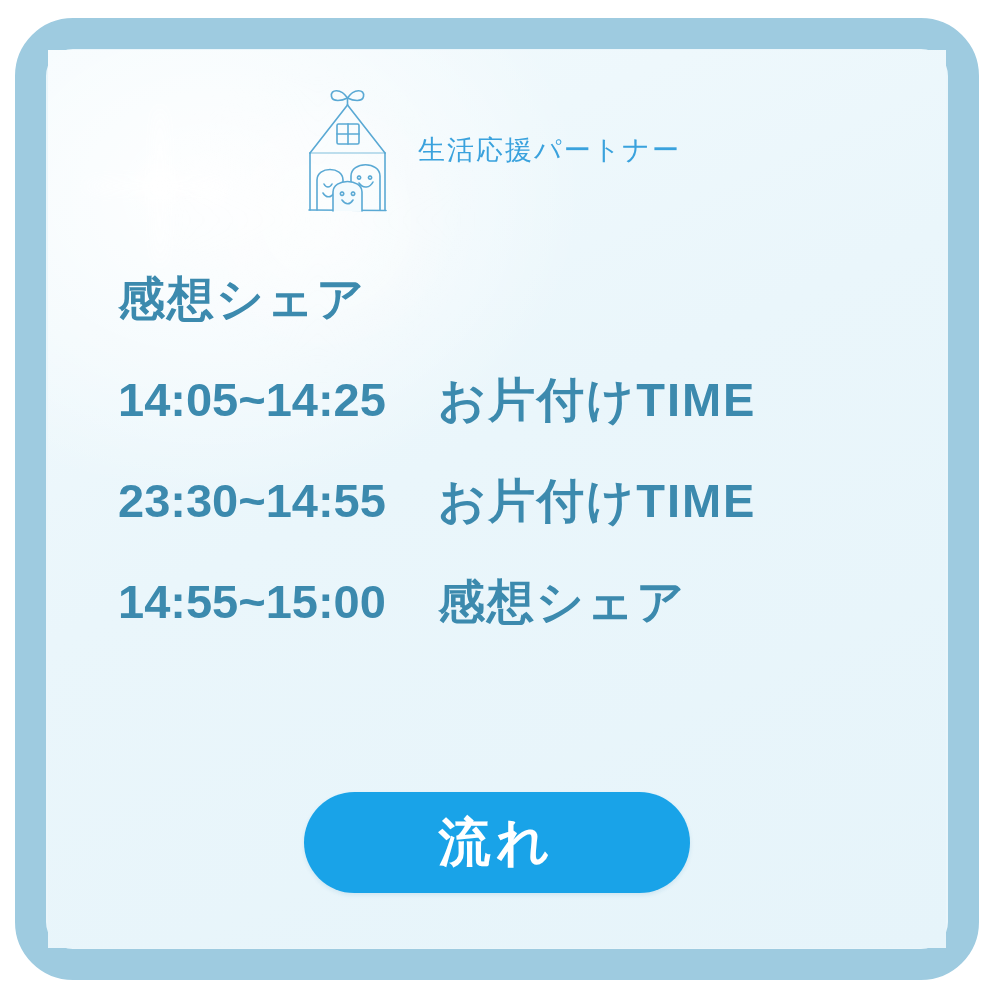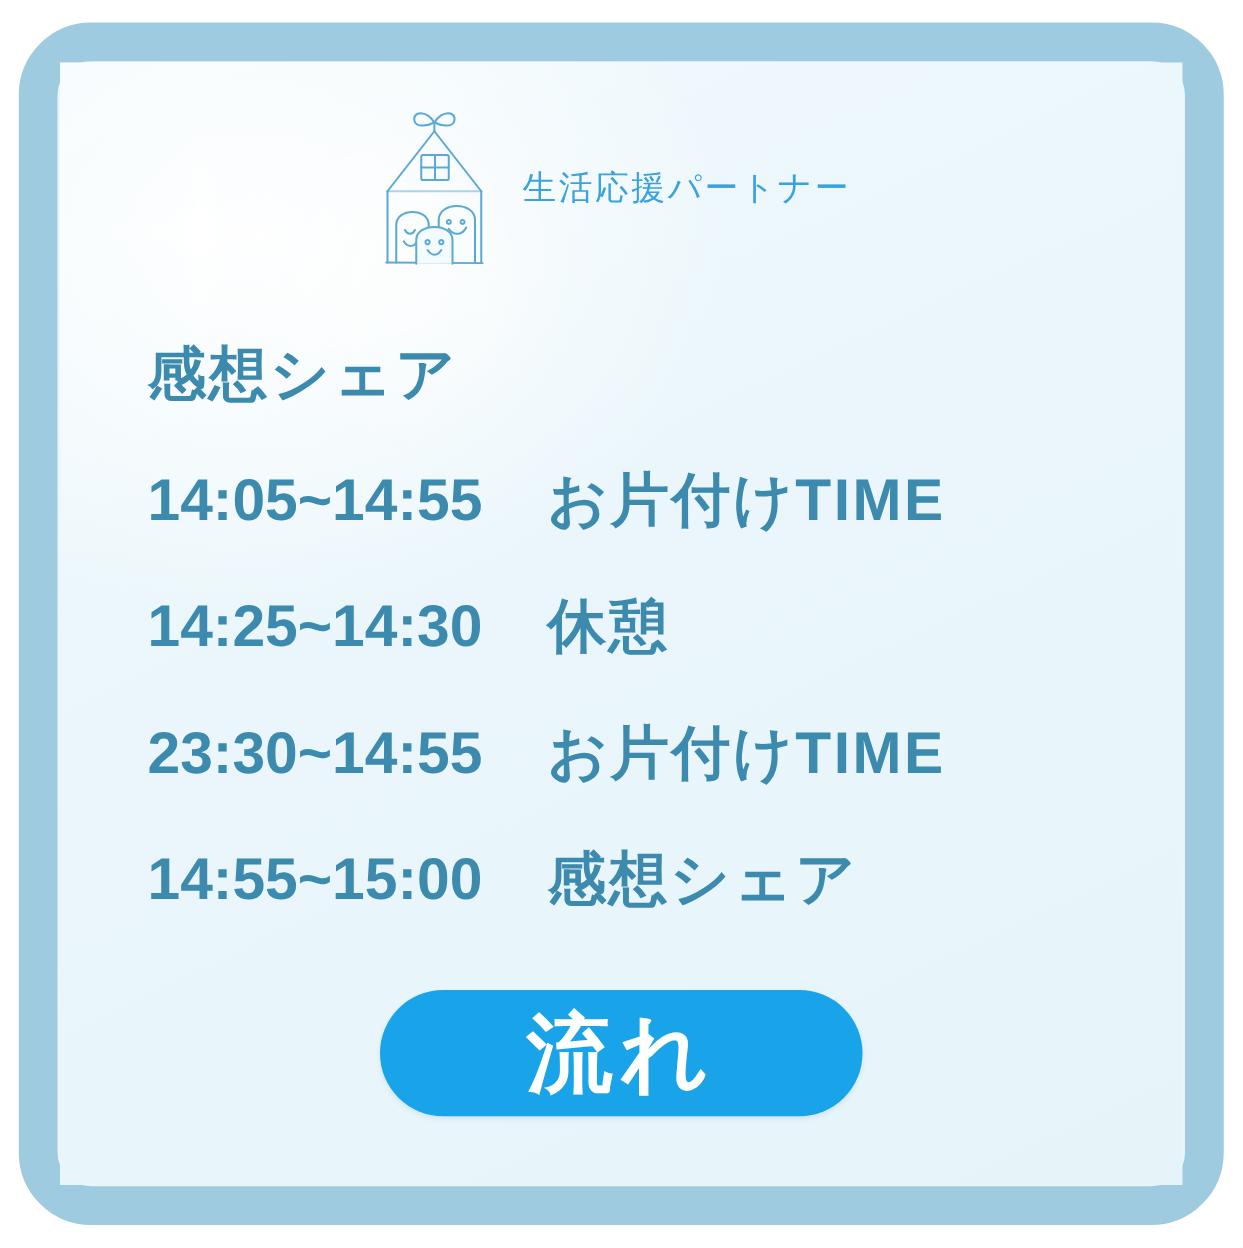--- a/index.html
+++ b/index.html
@@ -188,21 +188,21 @@
     justify-content: center;
   }
   .cta-button {
     width: 386px;
     height: 101px;
     border: none;
     border-radius: 52px;
     background: #19a3e8;
     color: #ffffff;
     font-family: "Liberation Sans", "DejaVu Sans", sans-serif;
-    font-size: 69px;
+    font-size: 52px;
     font-weight: 700;
     letter-spacing: 6px;
     line-height: 101px;
     padding: 0;
     text-align: center;
     cursor: pointer;
     box-shadow: 0 2px 4px rgba(25,120,170,0.12);
   }
 </style>
 </head>
@@ -261,28 +261,24 @@
 
     </div>
 
     <div class="schedule">
 
       <div class="sched-row">
         <span class="sched-label">感想シェア</span>
       </div>
 
       <div class="sched-row">
-        <span class="sched-time">14:05~14:55</span>
+        <span class="sched-time">14:05~14:25</span>
         <span class="sched-label">お片付けTIME</span>
       </div>
 
-      <div class="sched-row">
-        <span class="sched-time">14:25~14:30</span>
-        <span class="sched-label">休憩</span>
-      </div>
 
       <div class="sched-row">
         <span class="sched-time">23:30~14:55</span>
         <span class="sched-label">お片付けTIME</span>
       </div>
 
       <div class="sched-row">
         <span class="sched-time">14:55~15:00</span>
         <span class="sched-label">感想シェア</span>
       </div>

